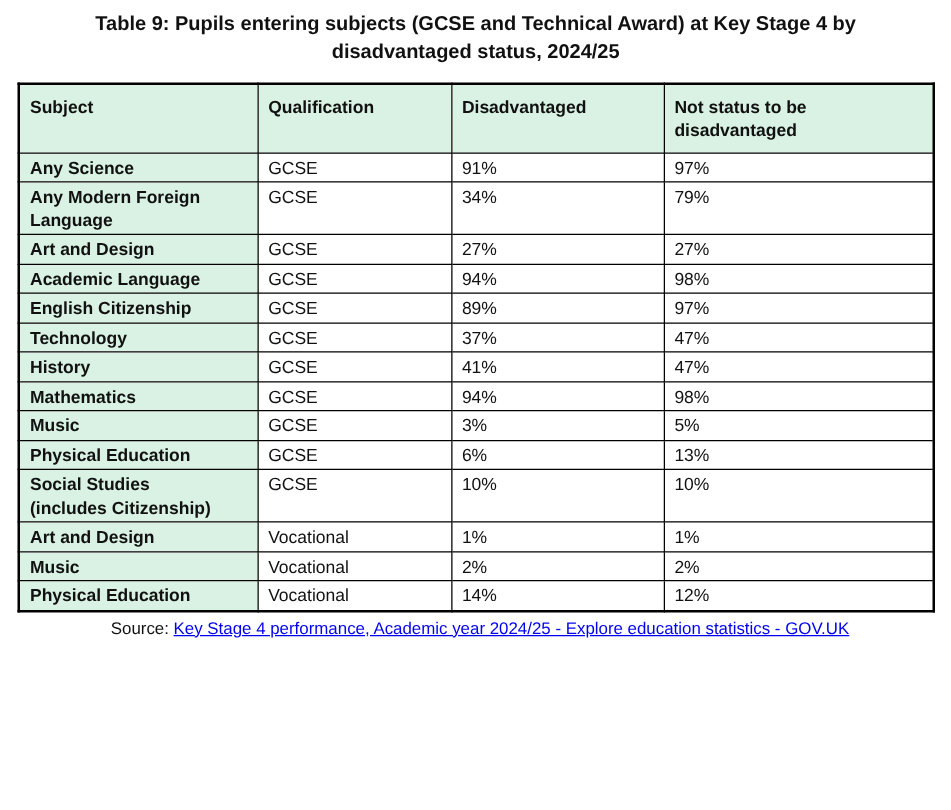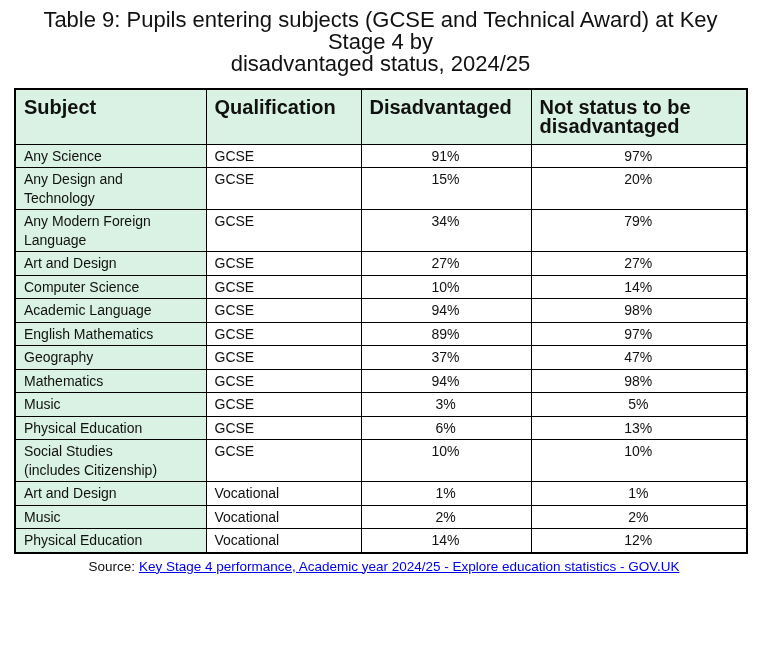--- a/index.html
+++ b/index.html
@@ -11,22 +11,22 @@
   html,body{margin:0;padding:0;}
   body{
     width:761px;height:648px;
     background:#ffffff;
     font-family:"Liberation Sans", sans-serif;
     color:var(--text);
     overflow:hidden;
   }
   .title{
     text-align:center;
-    font-weight:normal;
-    font-size:22px;
+    font-weight:bold;
+    font-size:16px;
     line-height:22px;
     margin:9px 18px 0 18px;
     white-space:pre-line;
   }
   table{
     border-collapse:collapse;
     table-layout:fixed;
     width:732px;
     margin:13px 0 0 14px;
     border:2px solid var(--border);
@@ -38,33 +38,33 @@
   th,td{
     border:1px solid var(--border);
     vertical-align:top;
     white-space:pre-line;
     box-sizing:border-box;
     overflow:hidden;
   }
   th{
     background:var(--green);
     text-align:left;
-    font-size:20px;
+    font-size:14px;
     line-height:19px;
     padding:8px 6px 2px 8px;
     height:55px;
     font-weight:bold;
   }
   td{
     font-size:14px;
     line-height:18.5px;
     padding:2px 6px 2px 8px;
   }
-  td.subject{background:var(--green);}
-  td.num{text-align:center;padding-right:9px;}
+  td.subject{background:var(--green);font-weight:bold;}
+  td.num{text-align:left;padding-right:9px;}
   .source{
     width:740px;
     margin:4px 0 0 14px;
     text-align:center;
     font-size:13.5px;
     line-height:18px;
   }
   .source a{
     color:var(--link);
     text-decoration:underline;
@@ -94,61 +94,54 @@
     </tr>
   </thead>
   <tbody>
       <tr>
         <td class="subject">Any Science</td>
         <td>GCSE</td>
         <td class="num">91%</td>
         <td class="num">97%</td>
       </tr>
       <tr>
-        <td class="subject">Any Design and
-Technology</td>
-        <td>GCSE</td>
-        <td class="num">15%</td>
-        <td class="num">20%</td>
-      </tr>
-      <tr>
         <td class="subject">Any Modern Foreign
 Language</td>
         <td>GCSE</td>
         <td class="num">34%</td>
         <td class="num">79%</td>
       </tr>
       <tr>
         <td class="subject">Art and Design</td>
         <td>GCSE</td>
         <td class="num">27%</td>
         <td class="num">27%</td>
       </tr>
       <tr>
-        <td class="subject">Computer Science</td>
-        <td>GCSE</td>
-        <td class="num">10%</td>
-        <td class="num">14%</td>
-      </tr>
-      <tr>
         <td class="subject">Academic Language</td>
         <td>GCSE</td>
         <td class="num">94%</td>
         <td class="num">98%</td>
       </tr>
       <tr>
-        <td class="subject">English Mathematics</td>
+        <td class="subject">English Citizenship</td>
         <td>GCSE</td>
         <td class="num">89%</td>
         <td class="num">97%</td>
       </tr>
       <tr>
-        <td class="subject">Geography</td>
+        <td class="subject">Technology</td>
         <td>GCSE</td>
         <td class="num">37%</td>
+        <td class="num">47%</td>
+      </tr>
+      <tr>
+        <td class="subject">History</td>
+        <td>GCSE</td>
+        <td class="num">41%</td>
         <td class="num">47%</td>
       </tr>
       <tr>
         <td class="subject">Mathematics</td>
         <td>GCSE</td>
         <td class="num">94%</td>
         <td class="num">98%</td>
       </tr>
       <tr>
         <td class="subject">Music</td>

